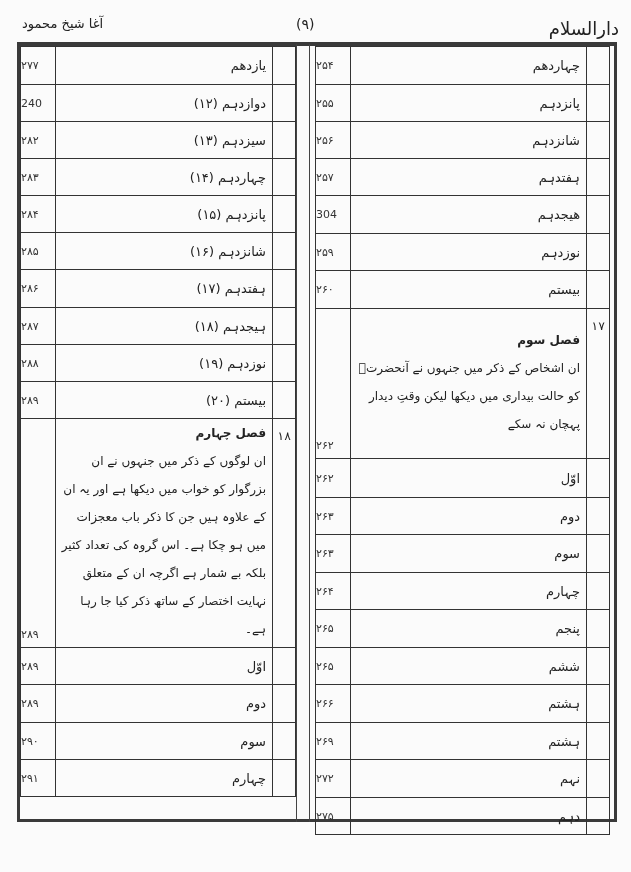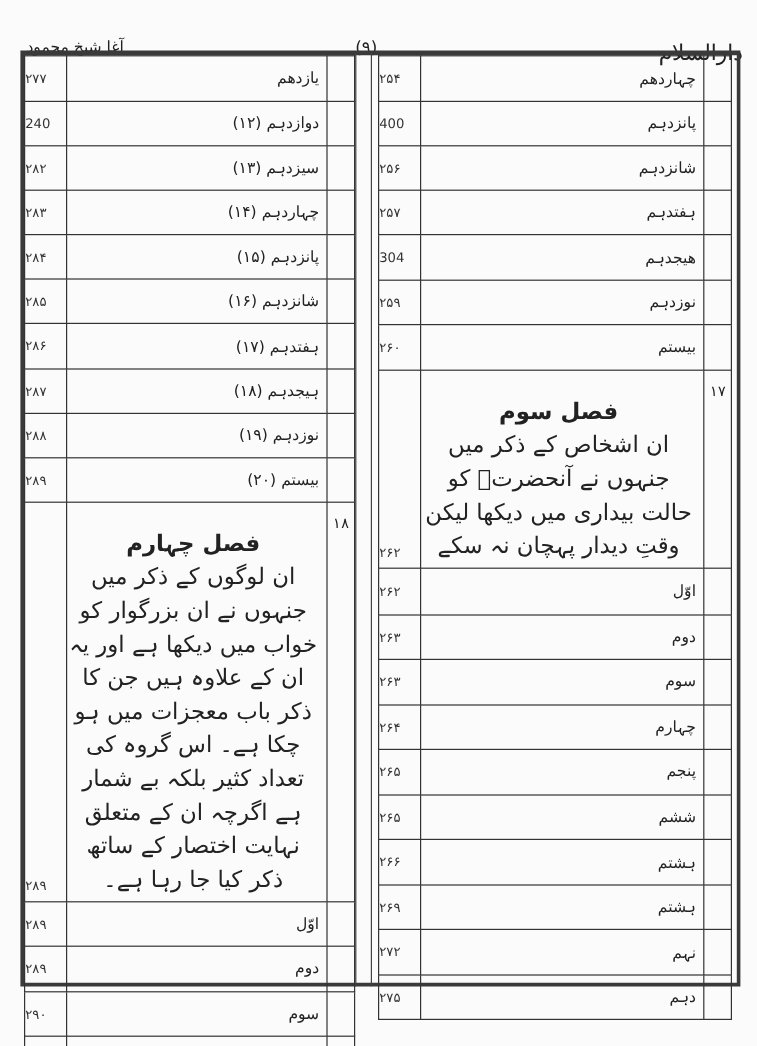--- a/index.html
+++ b/index.html
@@ -3,41 +3,41 @@
 <meta charset="utf-8">
 <style>
   html, body { margin:0; padding:0; }
   body {
     width:631px; height:872px; overflow:hidden;
     background:#fbfbfb;
     font-family:"DejaVu Sans", sans-serif;
     color:#222;
     position:relative;
   }
-  .header { position:absolute; top:16px; left:0; width:631px; height:40px;text-decoration:underline; }
+  .header { position:absolute; top:0; left:0; width:631px; height:40px;text-decoration:underline; }
   .hdr-left { position:absolute; left:22px; top:16px; font-size:13px; direction:rtl; }
   .hdr-center { position:absolute; left:296px; top:16px; font-size:14px; }
   .hdr-right { position:absolute; right:12px; top:18px; font-size:18px; direction:rtl; }
 
   .frame {
     position:absolute; left:17px; top:42px; width:600px; height:780px;
     border:3px solid #3a3a3a; border-top-width:4px; box-sizing:border-box;
   }
   .col-divider {
     position:absolute; left:296px; top:44px; width:14px; height:778px;
     border-left:1px solid #444; border-right:1px solid #444; box-sizing:border-box;
   }
   table { border-collapse:collapse; position:absolute; direction:rtl; }
   td { border:1px solid #333; padding:0; vertical-align:middle; }
   .tbl-right { left:315px; top:46px; width:295px; }
   .tbl-left { left:20px; top:46px; width:276px; }
   .c-num { width:22px; text-align:center; font-size:12px; }
   .c-title { text-align:right; padding-right:6px; font-size:13px; }
   .c-page { width:34px; text-align:left; font-size:11px; color:#333; }
-  .tall .c-title { font-size:19px; line-height:28px; padding-top:20px; padding-bottom:4px;text-align:center; }
+  .tall .c-title { font-size:12px; line-height:28px; padding-top:0; padding-bottom:4px; }
   .tall .c-page { vertical-align:bottom; padding-bottom:6px; }
   .tall .c-num { vertical-align:top; padding-top:10px;font-family:Liberation Mono, monospace; }
   .sec-head { font-weight:bold; display:block; }
 </style>
 </head>
 <body>
 
 <div class="header">
   <span class="hdr-left">آغا شیخ محمود</span>
   <span class="hdr-center">(۹)</span>
@@ -50,21 +50,21 @@
 <table class="tbl-right">
   <tbody>
       <tr style="height:38px">
     <td class="c-num"></td>
     <td class="c-title">چہاردھم</td>
     <td class="c-page">۲۵۴</td>
   </tr>
   <tr style="height:37px">
     <td class="c-num"></td>
     <td class="c-title">پانزدہم</td>
-    <td class="c-page">400</td>
+    <td class="c-page">۲۵۵</td>
   </tr>
   <tr style="height:37px">
     <td class="c-num"></td>
     <td class="c-title">شانزدہم</td>
     <td class="c-page">۲۵۶</td>
   </tr>
   <tr style="height:37px">
     <td class="c-num"></td>
     <td class="c-title">ہفتدہم</td>
     <td class="c-page">۲۵۷</td>

